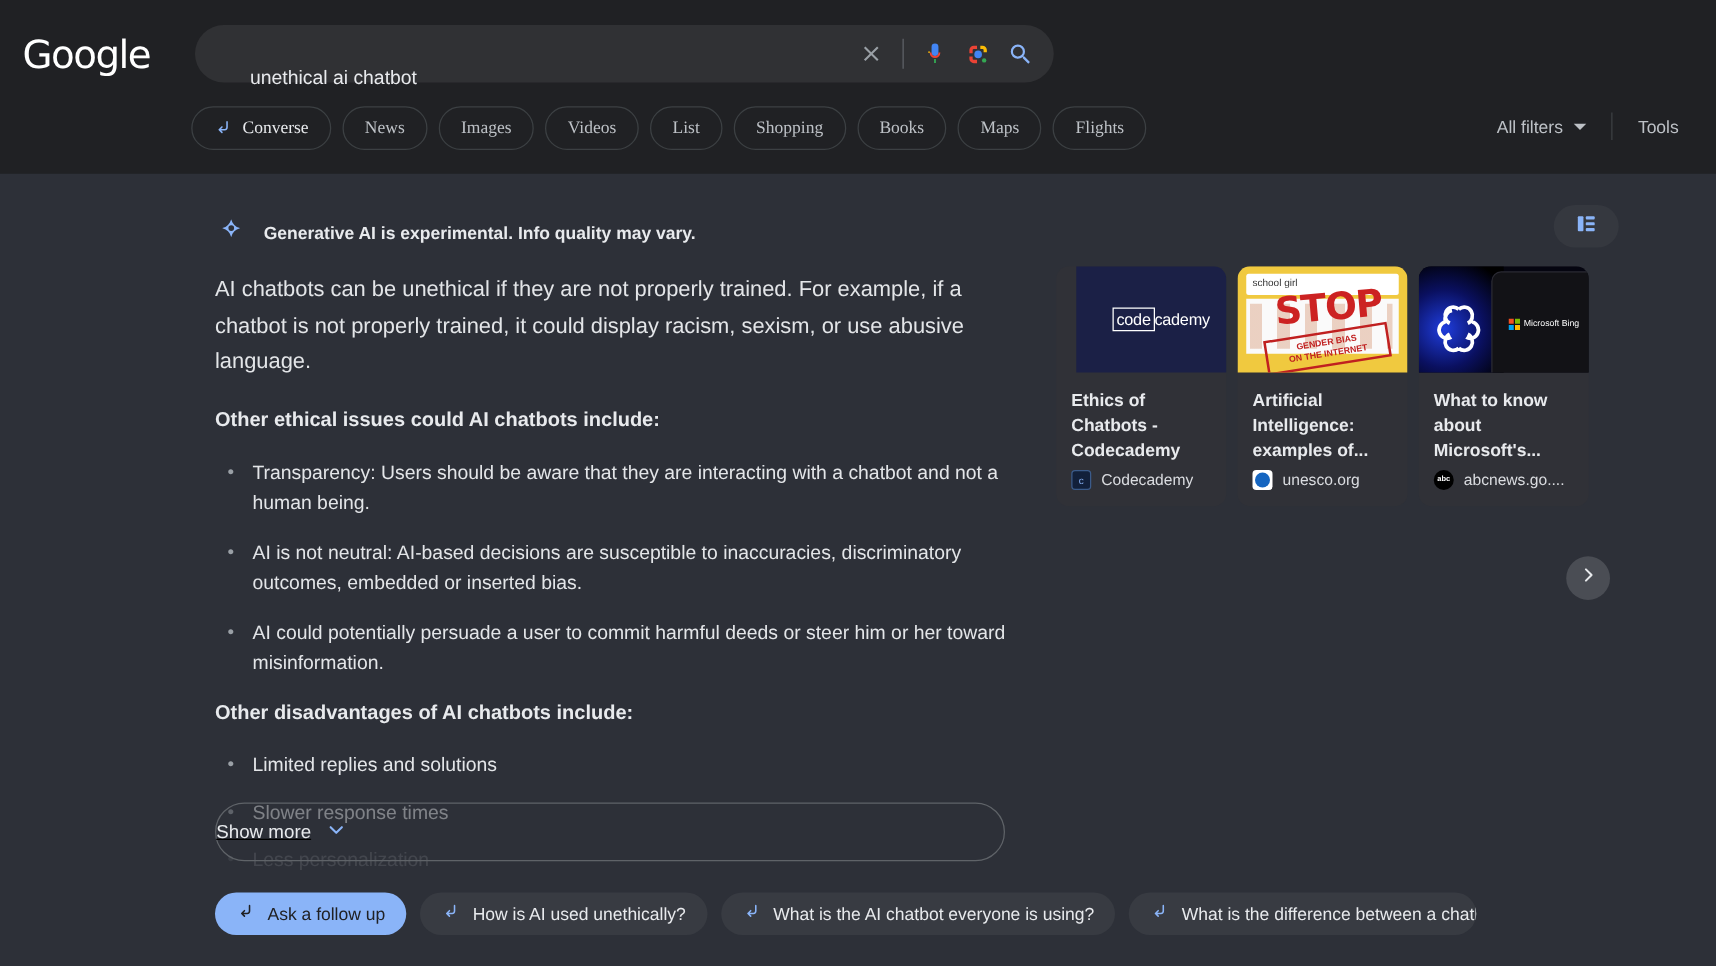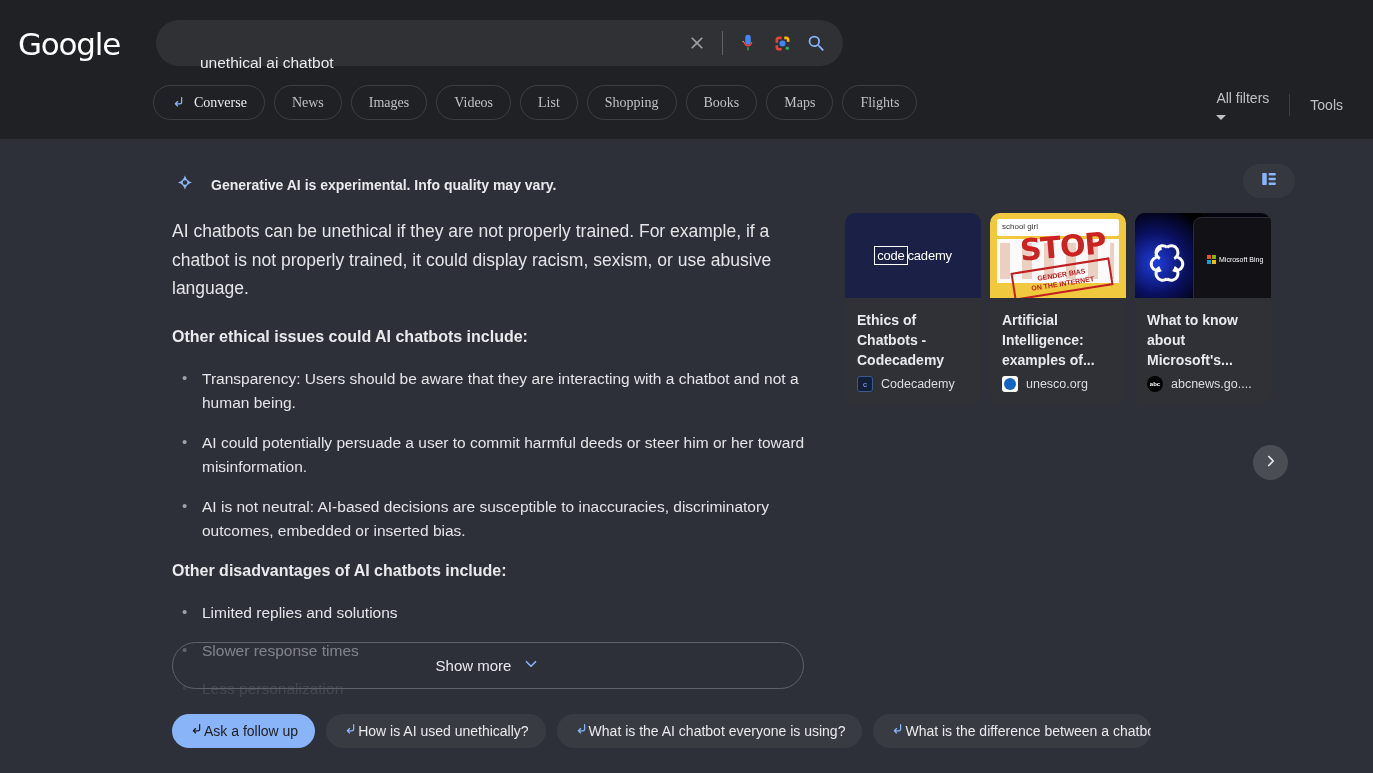--- a/index.html
+++ b/index.html
@@ -55,21 +55,21 @@
     font-family: Liberation Serif, serif;
   }
   .tab.active { color: #e8eaed; }
   .tab .ti { display:flex; align-items:center; }
 
   .filters {
     position: absolute; right: 16px; top: 90px;
     display: flex; align-items: center; gap: 0px;
     color: #bdc1c6; font-size: 14px;
   }
-  .allfilters { display:flex; gap:9px; cursor:pointer; padding: 0 14px; flex-direction: column; }
+  .allfilters { display:flex; align-items:center; gap:9px; cursor:pointer; padding: 0 14px; }
   .fdiv { width:1px; height:22px; background:#3c4043; margin: 0 6px; }
   .tools { cursor:pointer; padding: 0 14px; }
   .caret { width:0;height:0;border-left:5px solid transparent;border-right:5px solid transparent;border-top:5px solid #bdc1c6; }
 
   
   .panel {
     position: absolute; top: 139px; left: 0;
     width: 1373px; height: 634px;
     background: #2d3038;
   }
@@ -115,22 +115,22 @@
     color: #9aa0a6; font-size: 15px;
   }
   .blist.short li { margin-bottom: 14px; }
   .fade1 { opacity: 0.45; }
   .fade2 { opacity: 0.12; }
 
   .showmore {
     position: absolute; left: 172px; top: 503px;
     width: 632px; height: 47px;
     border: 1px solid #5f6368; border-radius: 24px;
-    display: flex; align-items: center; justify-content: center;
-    gap: 11px; cursor: pointer;
+    display: flex; align-items: center; 
+    gap: 11px; cursor: pointer; text-decoration: underline;
   }
   .showmore span { color: #e8eaed; font-size: 15px; }
 
   
   .cards {
     position: absolute; left: 845px; top: 74px;
     display: flex; gap: 9px;
   }
   .card {
     width: 136px; background: #303137;
@@ -160,21 +160,21 @@
   }
 
   
   .chips {
     position: absolute; left: 172px; top: 575px;
     display: flex; align-items: center; gap: 11px;
   }
   .chip {
     height: 34px; padding: 0 17px;
     background: #383b42; border-radius: 17px;
-    display: flex; align-items: center; 
+    display: flex; align-items: center; gap: 10px;
     color: #e8eaed; font-size: 14px; cursor: pointer;
     white-space: nowrap; flex: none;
   }
   .chip.primary { background: #8ab4f8; color: #202124; }
   .chip.clipped { max-width: 278px; overflow: hidden; }
 </style>
 </head>
 <body>
 
 <div class="header">
@@ -283,22 +283,22 @@
       </svg>
     </span>
   </div>
 
   <div class="answer">
     <div class="para">AI chatbots can be unethical if they are not properly trained. For example, if a chatbot is not properly trained, it could display racism, sexism, or use abusive language.</div>
 
     <div class="subhead">Other ethical issues could AI chatbots include:</div>
     <ul class="blist">
       <li>Transparency: Users should be aware that they are interacting with a chatbot and not a human being.</li>
+      <li>AI is not neutral: AI-based decisions are susceptible to inaccuracies, discriminatory outcomes, embedded or inserted bias.</li>
       <li>AI could potentially persuade a user to commit harmful deeds or steer him or her toward misinformation.</li>
-      <li>AI is not neutral: AI-based decisions are susceptible to inaccuracies, discriminatory outcomes, embedded or inserted bias.</li>
     </ul>
 
     <div class="subhead">Other disadvantages of AI chatbots include:</div>
     <ul class="blist short">
       <li>Limited replies and solutions</li>
       <li class="fade1">Slower response times</li>
       <li class="fade2">Less personalization</li>
     </ul>
   </div>
 
@@ -307,21 +307,21 @@
     <span>
       <svg width="18" height="18" viewBox="0 0 24 24">
           <path fill="none" stroke="#8ab4f8" stroke-width="2.2" stroke-linecap="round" stroke-linejoin="round" d="m6 9 6 6 6-6"></path>
         </svg>
     </span>
   </div>
 
   <div class="cards">
 
     <div class="card">
-      <div class="thumb" style="background:#1b2046;display:flex;align-items:center;justify-content:center;">
+      <div class="thumb" style="background:#1b2046;display:flex;align-items:center;justify-content:center;margin-left:16px;">
         <span style="font-size:13px;color:#fff;letter-spacing:-.2px;"><span style="border:1.5px solid #fff;padding:1px 2px;">code</span>cademy</span>
       </div>
       <div class="card-title">Ethics of Chatbots - Codecademy</div>
       <div class="card-src">
         <span class="fav" style="background:#12203a;border:1px solid #3b5b8a;color:#8ab4f8;">c</span>
         <span class="sname">Codecademy</span>
       </div>
     </div>
 
     <div class="card">

